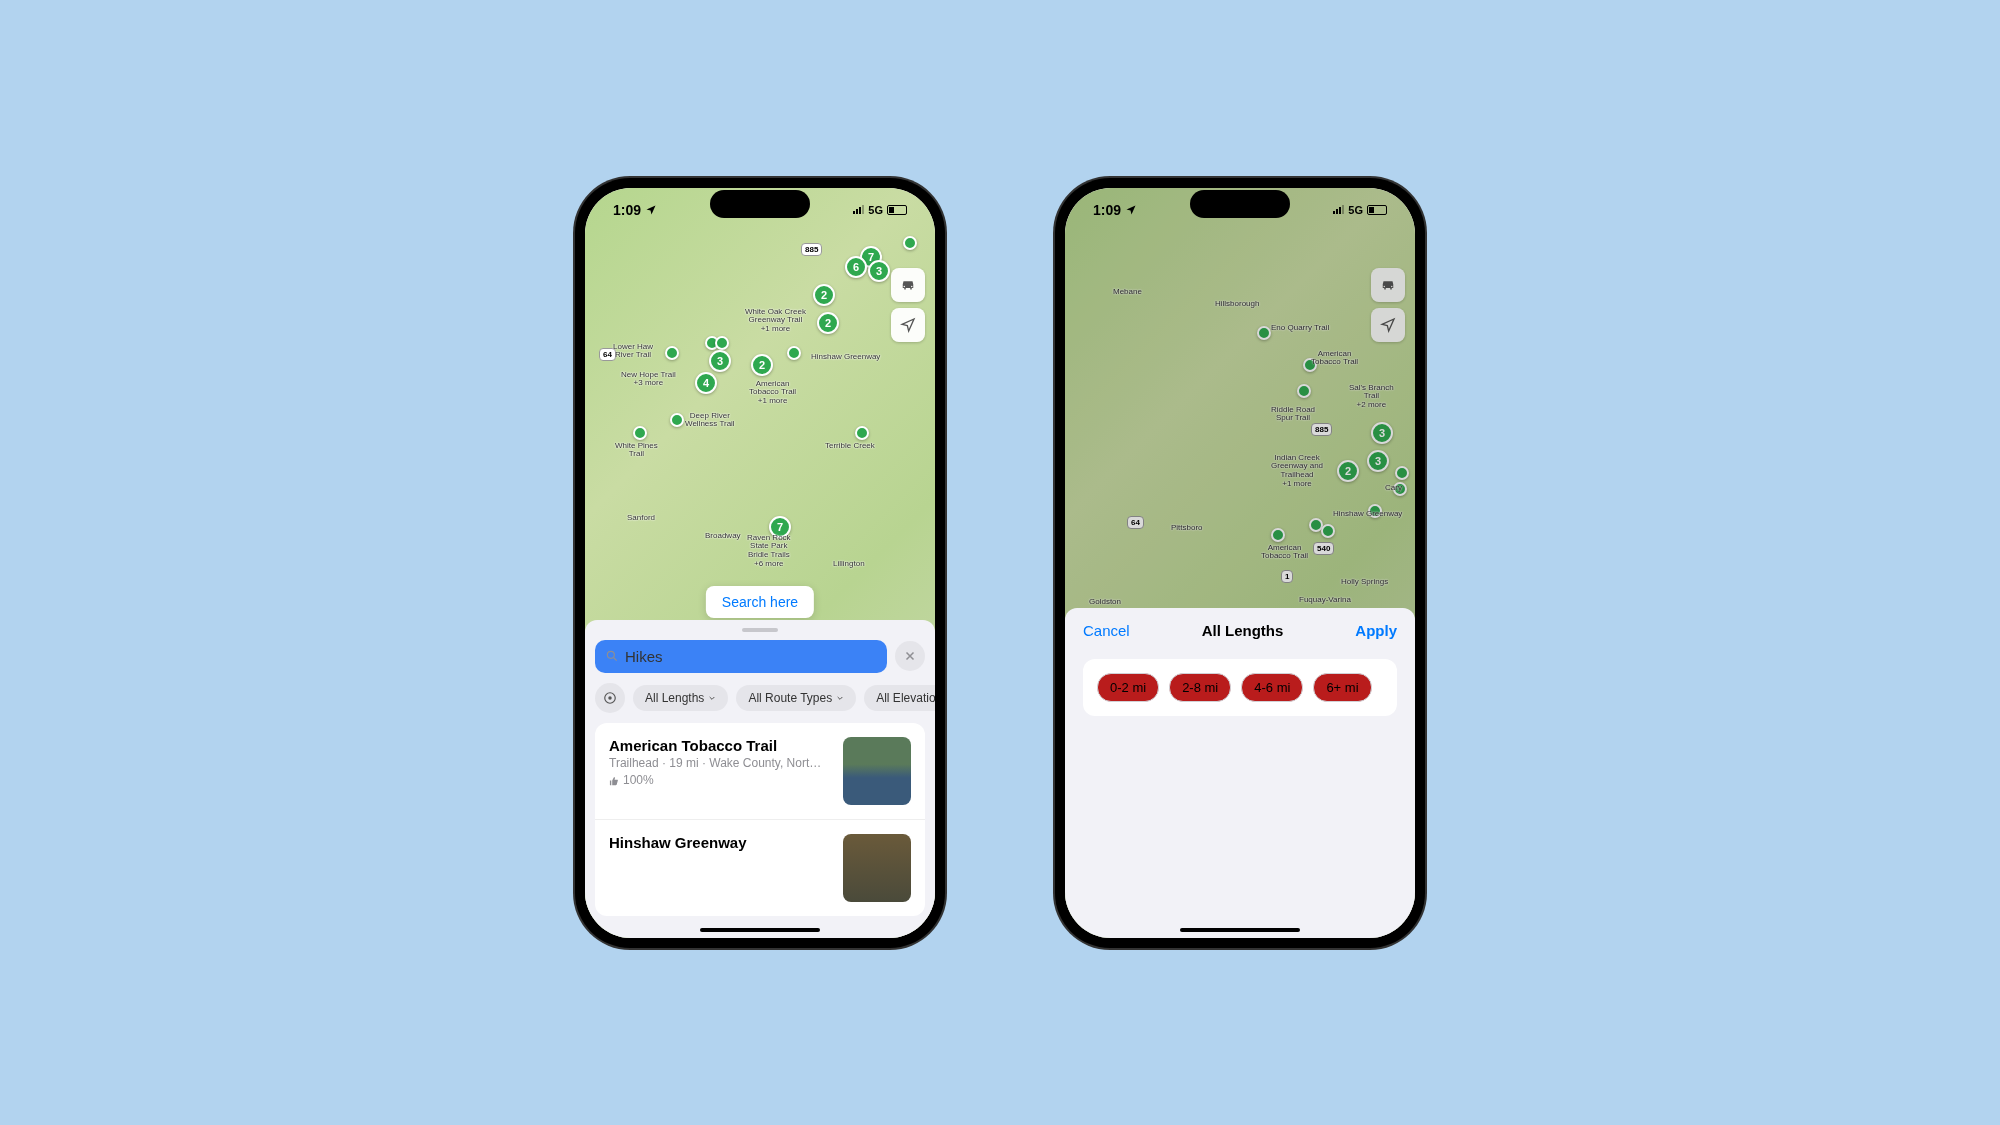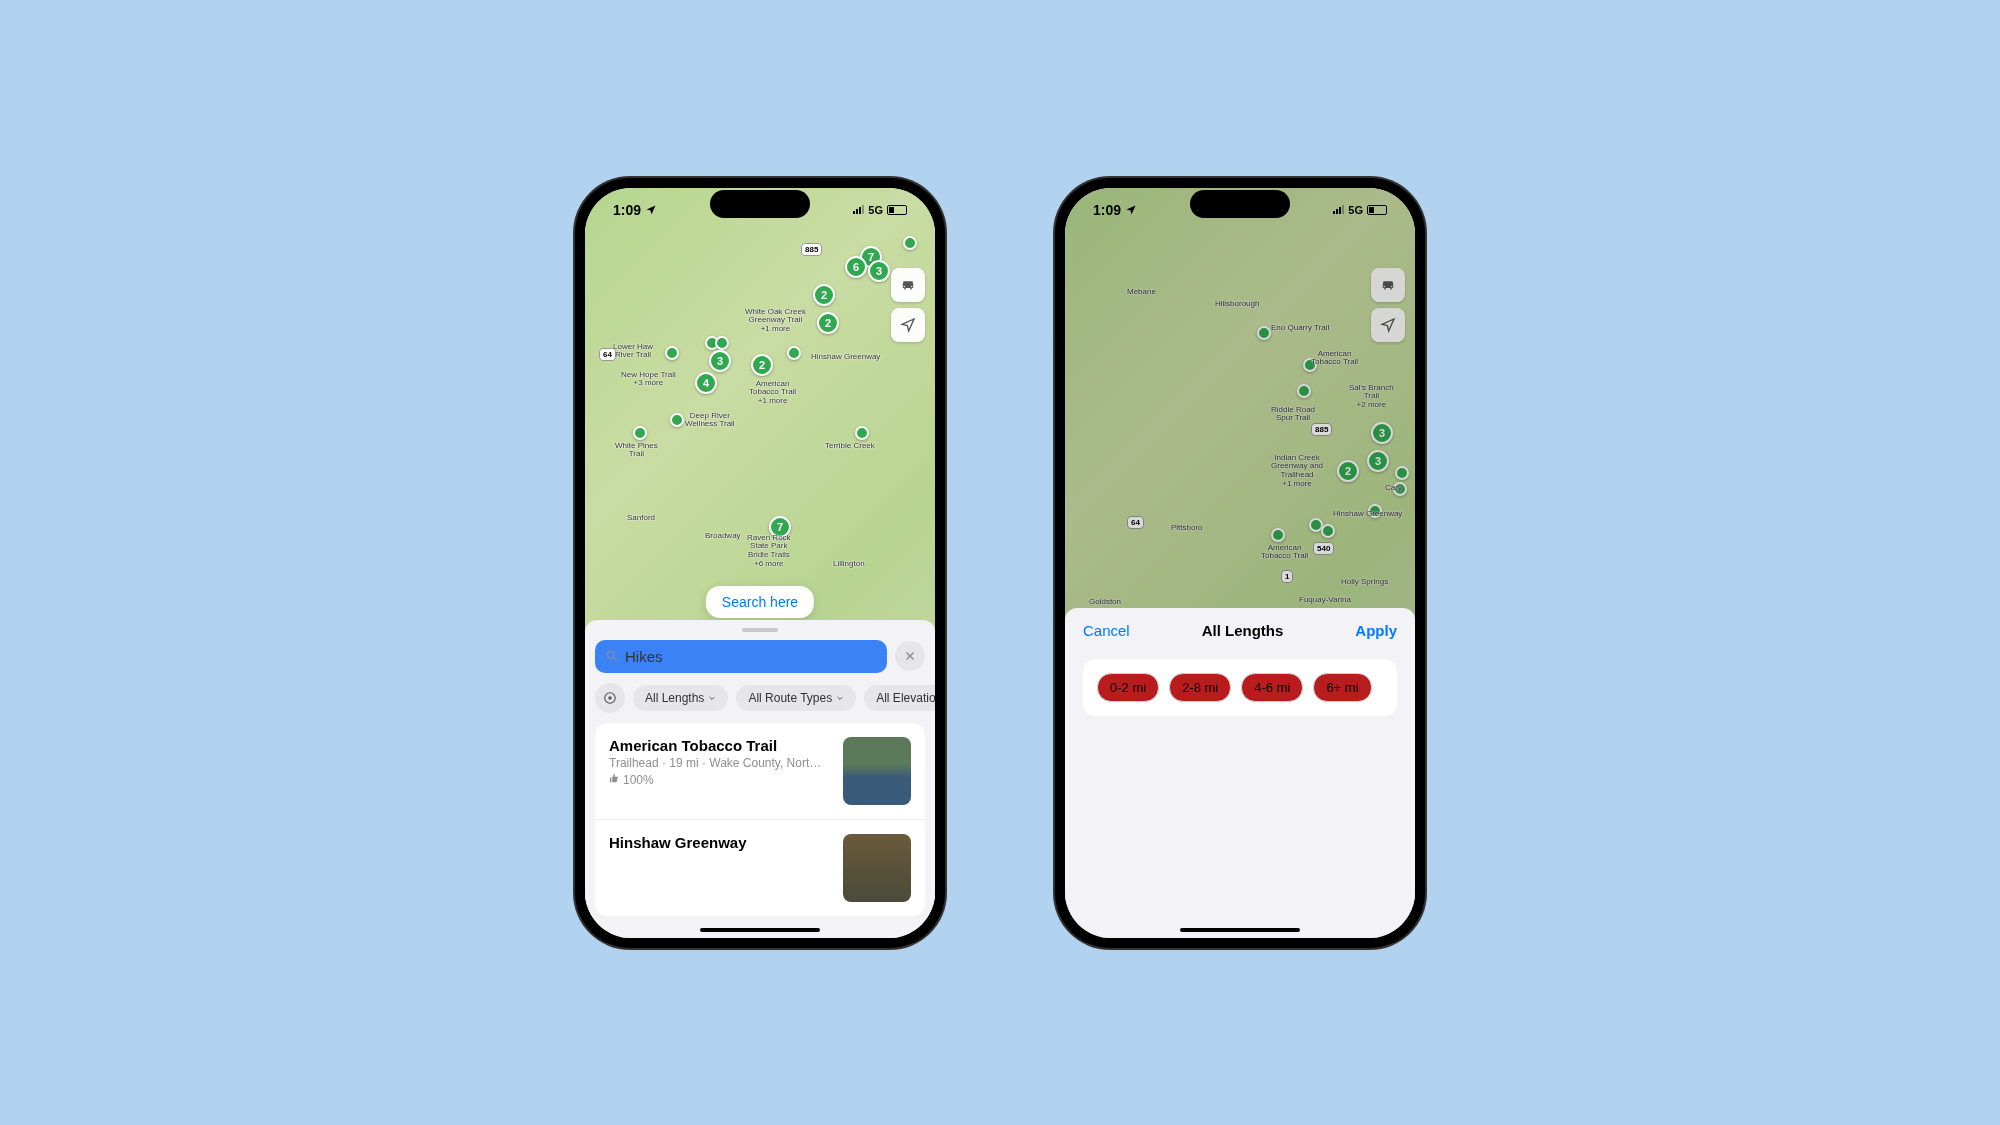--- a/index.html
+++ b/index.html
@@ -11,38 +11,38 @@
   .status-left { display: flex; align-items: center; gap: 4px; }
   .status-right { display: flex; align-items: center; gap: 4px; font-size: 11px; }
   .map-area { position: absolute; top: 0; left: 0; right: 0; bottom: 0; background: linear-gradient(135deg, #b5d68e 0%, #c9dca3 30%, #b8d491 60%, #cdd9b8 100%); }
   .map-dim { filter: brightness(0.85); }
   .map-control { position: absolute; right: 10px; width: 34px; height: 34px; background: rgba(255,255,255,0.95); border-radius: 8px; display: flex; align-items: center; justify-content: center; box-shadow: 0 1px 3px rgba(0,0,0,0.2); }
   .mc1 { top: 80px; } .mc2 { top: 120px; }
   .pin { position: absolute; width: 22px; height: 22px; background: #2fa84f; border: 2px solid #fff; border-radius: 50%; color: #fff; font-size: 11px; font-weight: 700; display: flex; align-items: center; justify-content: center; box-shadow: 0 1px 3px rgba(0,0,0,0.3); }
   .pin.sm { width: 14px; height: 14px; }
   .map-label { position: absolute; font-size: 8px; color: #333; text-align: center; line-height: 1.1; text-shadow: 0 0 2px #fff, 0 0 2px #fff; }
   .road-label { position: absolute; background: #fff; border: 1px solid #999; border-radius: 4px; font-size: 8px; padding: 1px 3px; font-weight: 600; }
-  .search-here { position: absolute; left: 50%; transform: translateX(-50%); background: #fff; color: #007aff; font-size: 14px; padding: 8px 16px; border-radius: 14px; box-shadow: 0 2px 8px rgba(0,0,0,0.15); }
+  .search-here { position: absolute; left: 50%; transform: translateX(-50%); background: #fff; color: #007aff; font-size: 14px; padding: 8px 16px; border-radius: 8px; box-shadow: 0 2px 8px rgba(0,0,0,0.15); }
   .bottom-sheet { position: absolute; bottom: 0; left: 0; right: 0; background: #f2f2f7; border-radius: 12px 12px 0 0; padding-top: 8px; }
   .grabber { width: 36px; height: 4px; background: #c7c7cc; border-radius: 2px; margin: 0 auto 8px; }
   .search-row { display: flex; align-items: center; padding: 0 10px 10px; gap: 8px; }
   .search-field { flex: 1; background: #3b82f6; border-radius: 10px; padding: 8px 10px; display: flex; align-items: center; gap: 6px; font-size: 15px; color: #333; }
   .clear-btn { width: 30px; height: 30px; background: #e5e5ea; border-radius: 50%; display: flex; align-items: center; justify-content: center; color: #8e8e93; }
   .filter-row { display: flex; gap: 8px; padding: 0 10px 10px; overflow: hidden; white-space: nowrap; align-items: center; }
   .filter-icon-btn { width: 30px; height: 30px; min-width: 30px; background: #e5e5ea; border-radius: 50%; display: flex; align-items: center; justify-content: center; }
   .chip { background: #e5e5ea; border-radius: 14px; padding: 6px 12px; font-size: 12px; color: #333; display: flex; align-items: center; gap: 4px; }
   .results { background: #fff; border-radius: 12px; margin: 0 10px; overflow: hidden; }
   .result-row { display: flex; padding: 14px; gap: 12px; border-bottom: 1px solid #eee; }
   .result-text { flex: 1; min-width: 0; }
   .result-title { font-size: 15px; font-weight: 600; color: #000; margin-bottom: 2px; white-space: nowrap; overflow: hidden; text-overflow: ellipsis; }
   .result-sub { font-size: 12px; color: #8e8e93; white-space: nowrap; overflow: hidden; text-overflow: ellipsis; }
   .result-thumb { width: 68px; height: 68px; border-radius: 8px; background: linear-gradient(#5a7a5a 40%, #3a5a7a 60%); flex-shrink: 0; }
   .result-thumb.grey { background: #e5e5ea; }
   .result-thumb.forest { background: linear-gradient(#6a5a3a, #4a4a3a); }
-  .like-row { font-size: 12px; color: #8e8e93; display: flex; align-items: flex-start; gap: 3px; margin-top: 3px; }
+  .like-row { font-size: 12px; color: #8e8e93; display: flex; align-items: flex-end; gap: 3px; margin-top: 3px; }
   .home-ind { position: absolute; bottom: 6px; left: 50%; transform: translateX(-50%); width: 120px; height: 4px; background: #000; border-radius: 3px; z-index: 60; }
   
   .filter-sheet { position: absolute; bottom: 0; left: 0; right: 0; top: 420px; background: #f2f2f7; border-radius: 12px 12px 0 0; padding: 14px 18px; }
   .filter-header { display: flex; justify-content: space-between; align-items: center; margin-bottom: 20px; }
   .fh-side { color: #007aff; font-size: 15px; }
   .fh-title { font-size: 15px; font-weight: 600; }
   .option-row { background: #fff; border-radius: 12px; padding: 14px; display: flex; gap: 10px; }
   .opt-chip { background: #b91c1c; border: 1px solid #d1d1d6; border-radius: 14px; padding: 6px 12px; font-size: 13px; }
   .signal-bars { display: inline-flex; gap: 1px; align-items: flex-end; }
   .signal-bars span { width: 2px; background: #000; display: block; }
@@ -233,21 +233,21 @@
       <div class="pin" style="top:234px;left:306px">3</div>
       <div class="pin" style="top:262px;left:302px">3</div>
       <div class="pin" style="top:272px;left:272px">2</div>
       <div class="pin sm" style="top:278px;left:330px"></div>
       <div class="pin sm" style="top:294px;left:328px"></div>
       <div class="pin sm" style="top:316px;left:303px"></div>
       <div class="pin sm" style="top:340px;left:206px"></div>
       <div class="pin sm" style="top:330px;left:244px"></div>
       <div class="pin sm" style="top:336px;left:256px"></div>
 
-      <div class="map-label" style="top:100px;left:62px">Mebane</div>
+      <div class="map-label" style="top:100px;left:48px">Mebane</div>
       <div class="map-label" style="top:112px;left:150px">Hillsborough</div>
       <div class="map-label" style="top:136px;left:206px">Eno Quarry Trail</div>
       <div class="map-label" style="top:162px;left:246px">American<br>Tobacco Trail</div>
       <div class="map-label" style="top:196px;left:284px">Sal's Branch<br>Trail<br>+2 more</div>
       <div class="map-label" style="top:218px;left:206px">Riddle Road<br>Spur Trail</div>
       <div class="map-label" style="top:266px;left:206px">Indian Creek<br>Greenway and<br>Trailhead<br>+1 more</div>
       <div class="map-label" style="top:296px;left:320px">Cary</div>
       <div class="map-label" style="top:322px;left:268px">Hinshaw Greenway</div>
       <div class="map-label" style="top:336px;left:106px">Pittsboro</div>
       <div class="map-label" style="top:356px;left:196px">American<br>Tobacco Trail</div>

